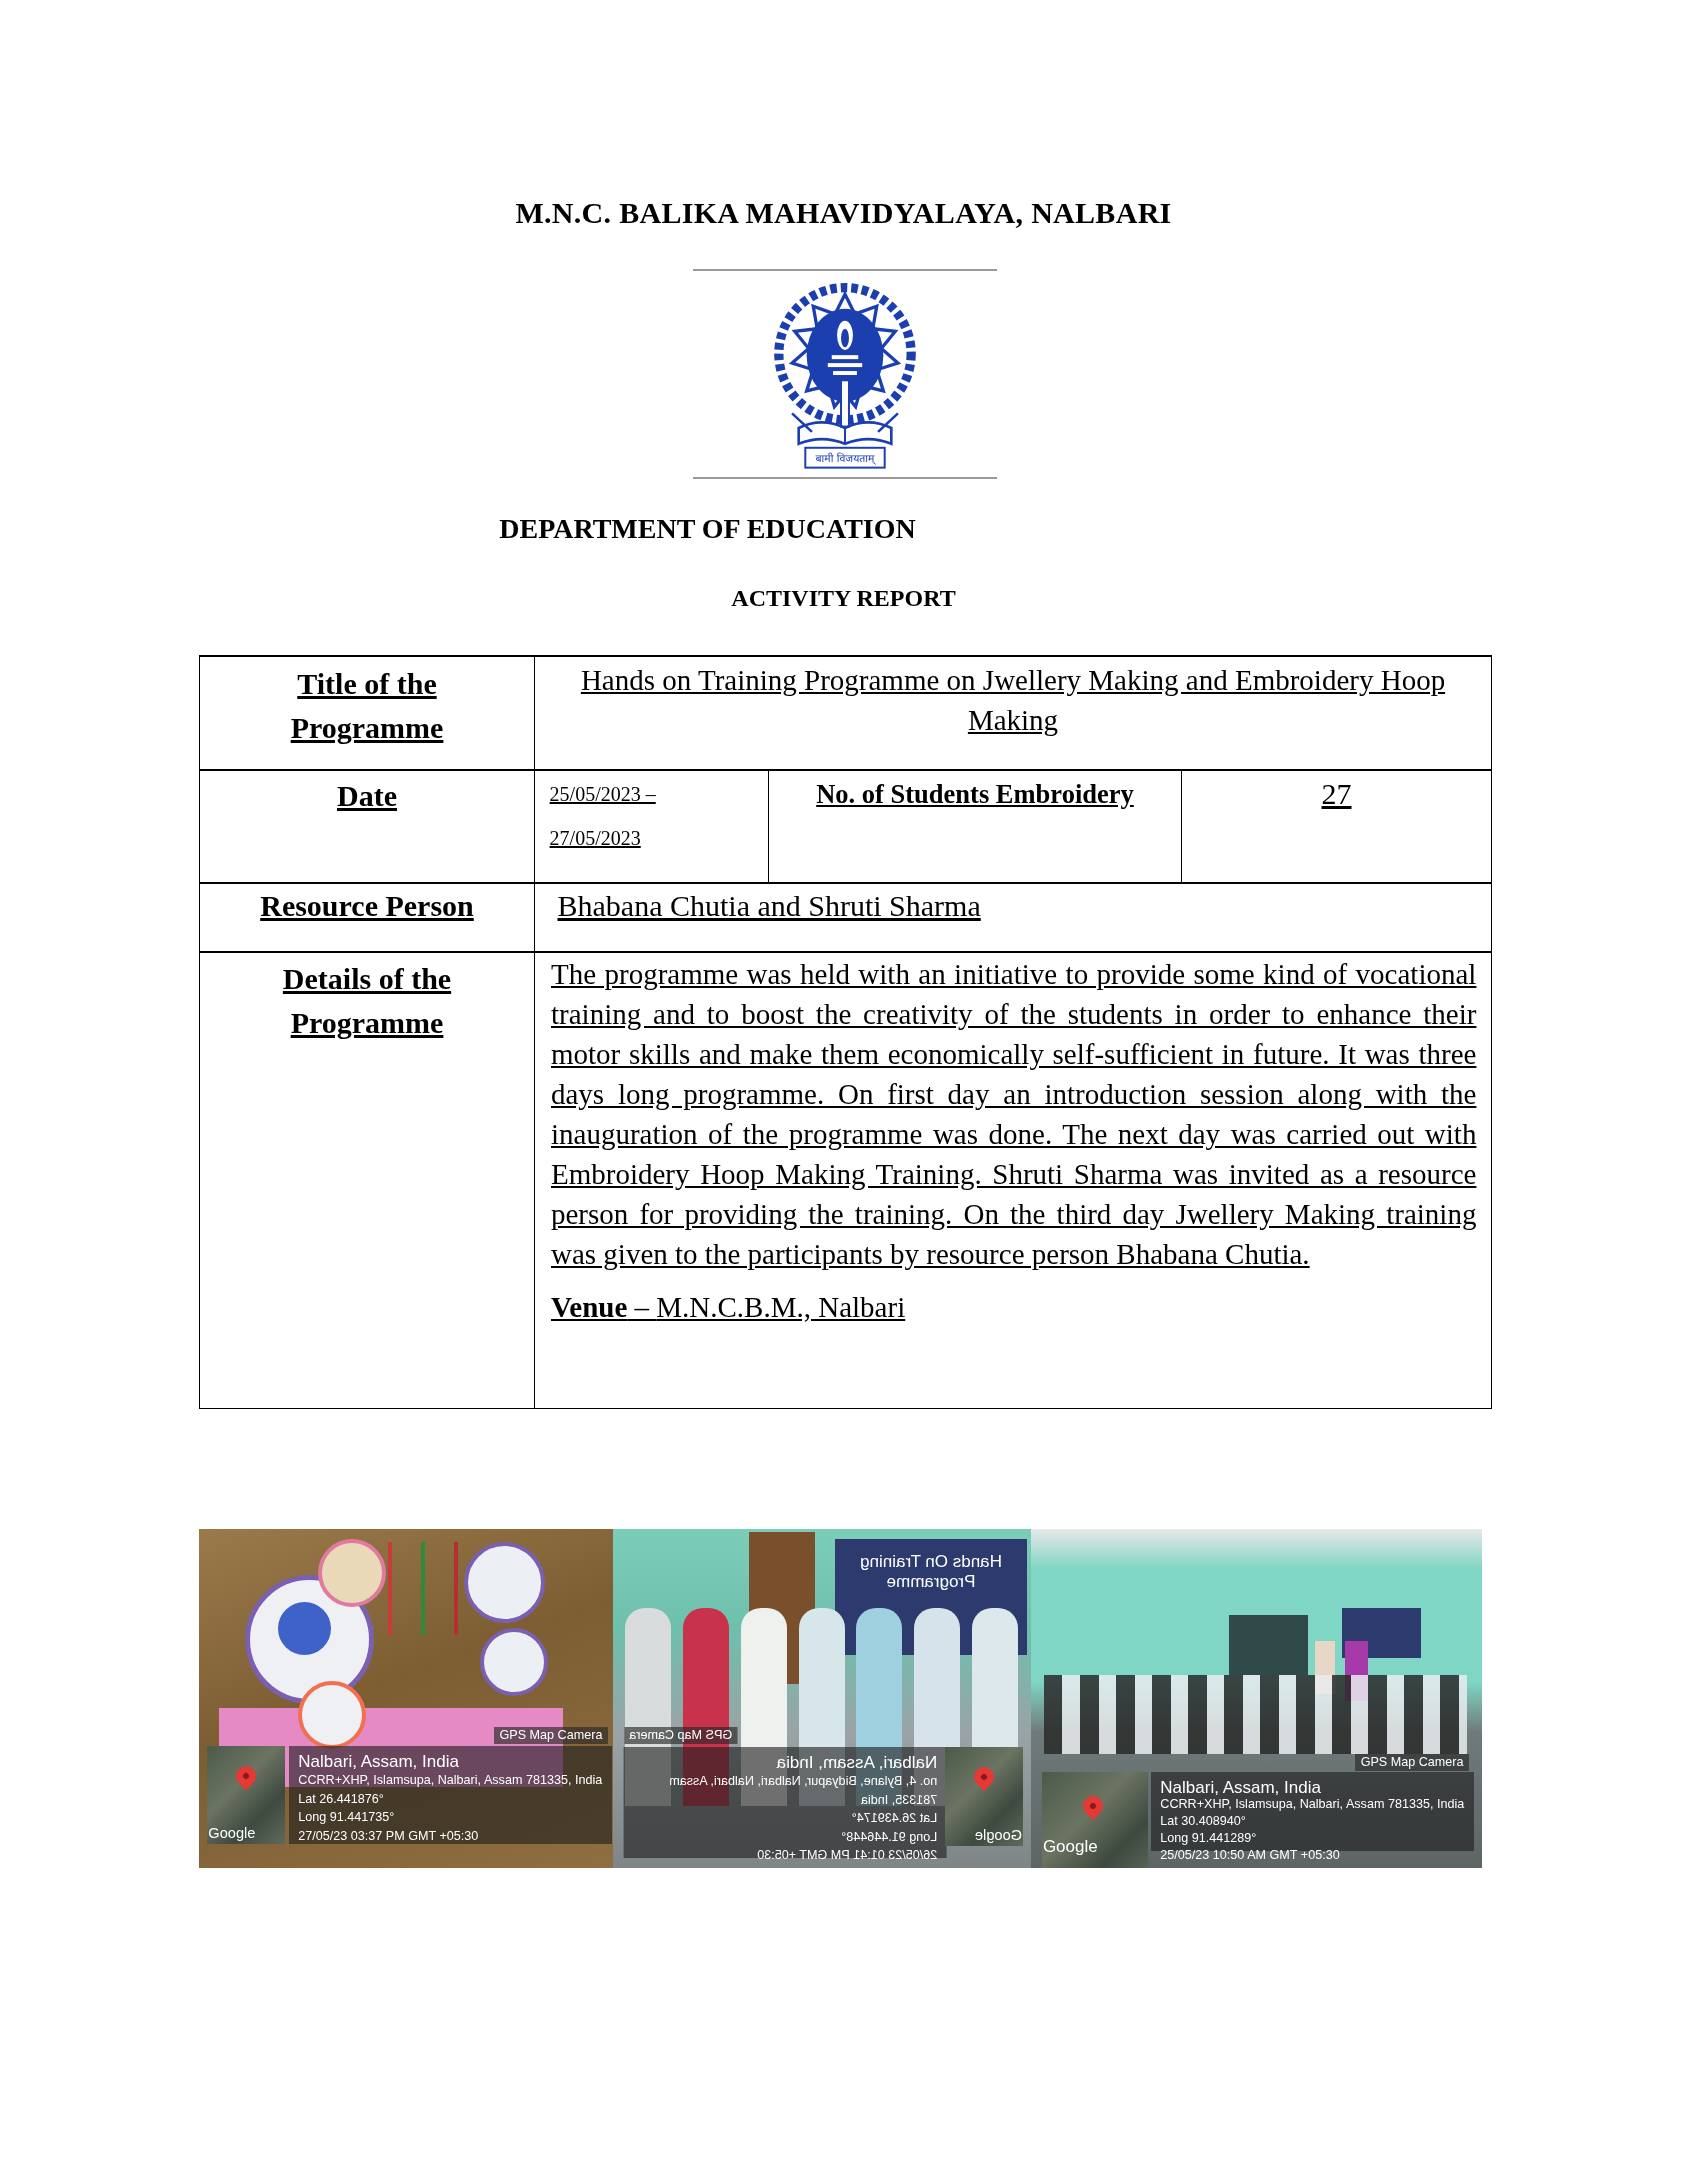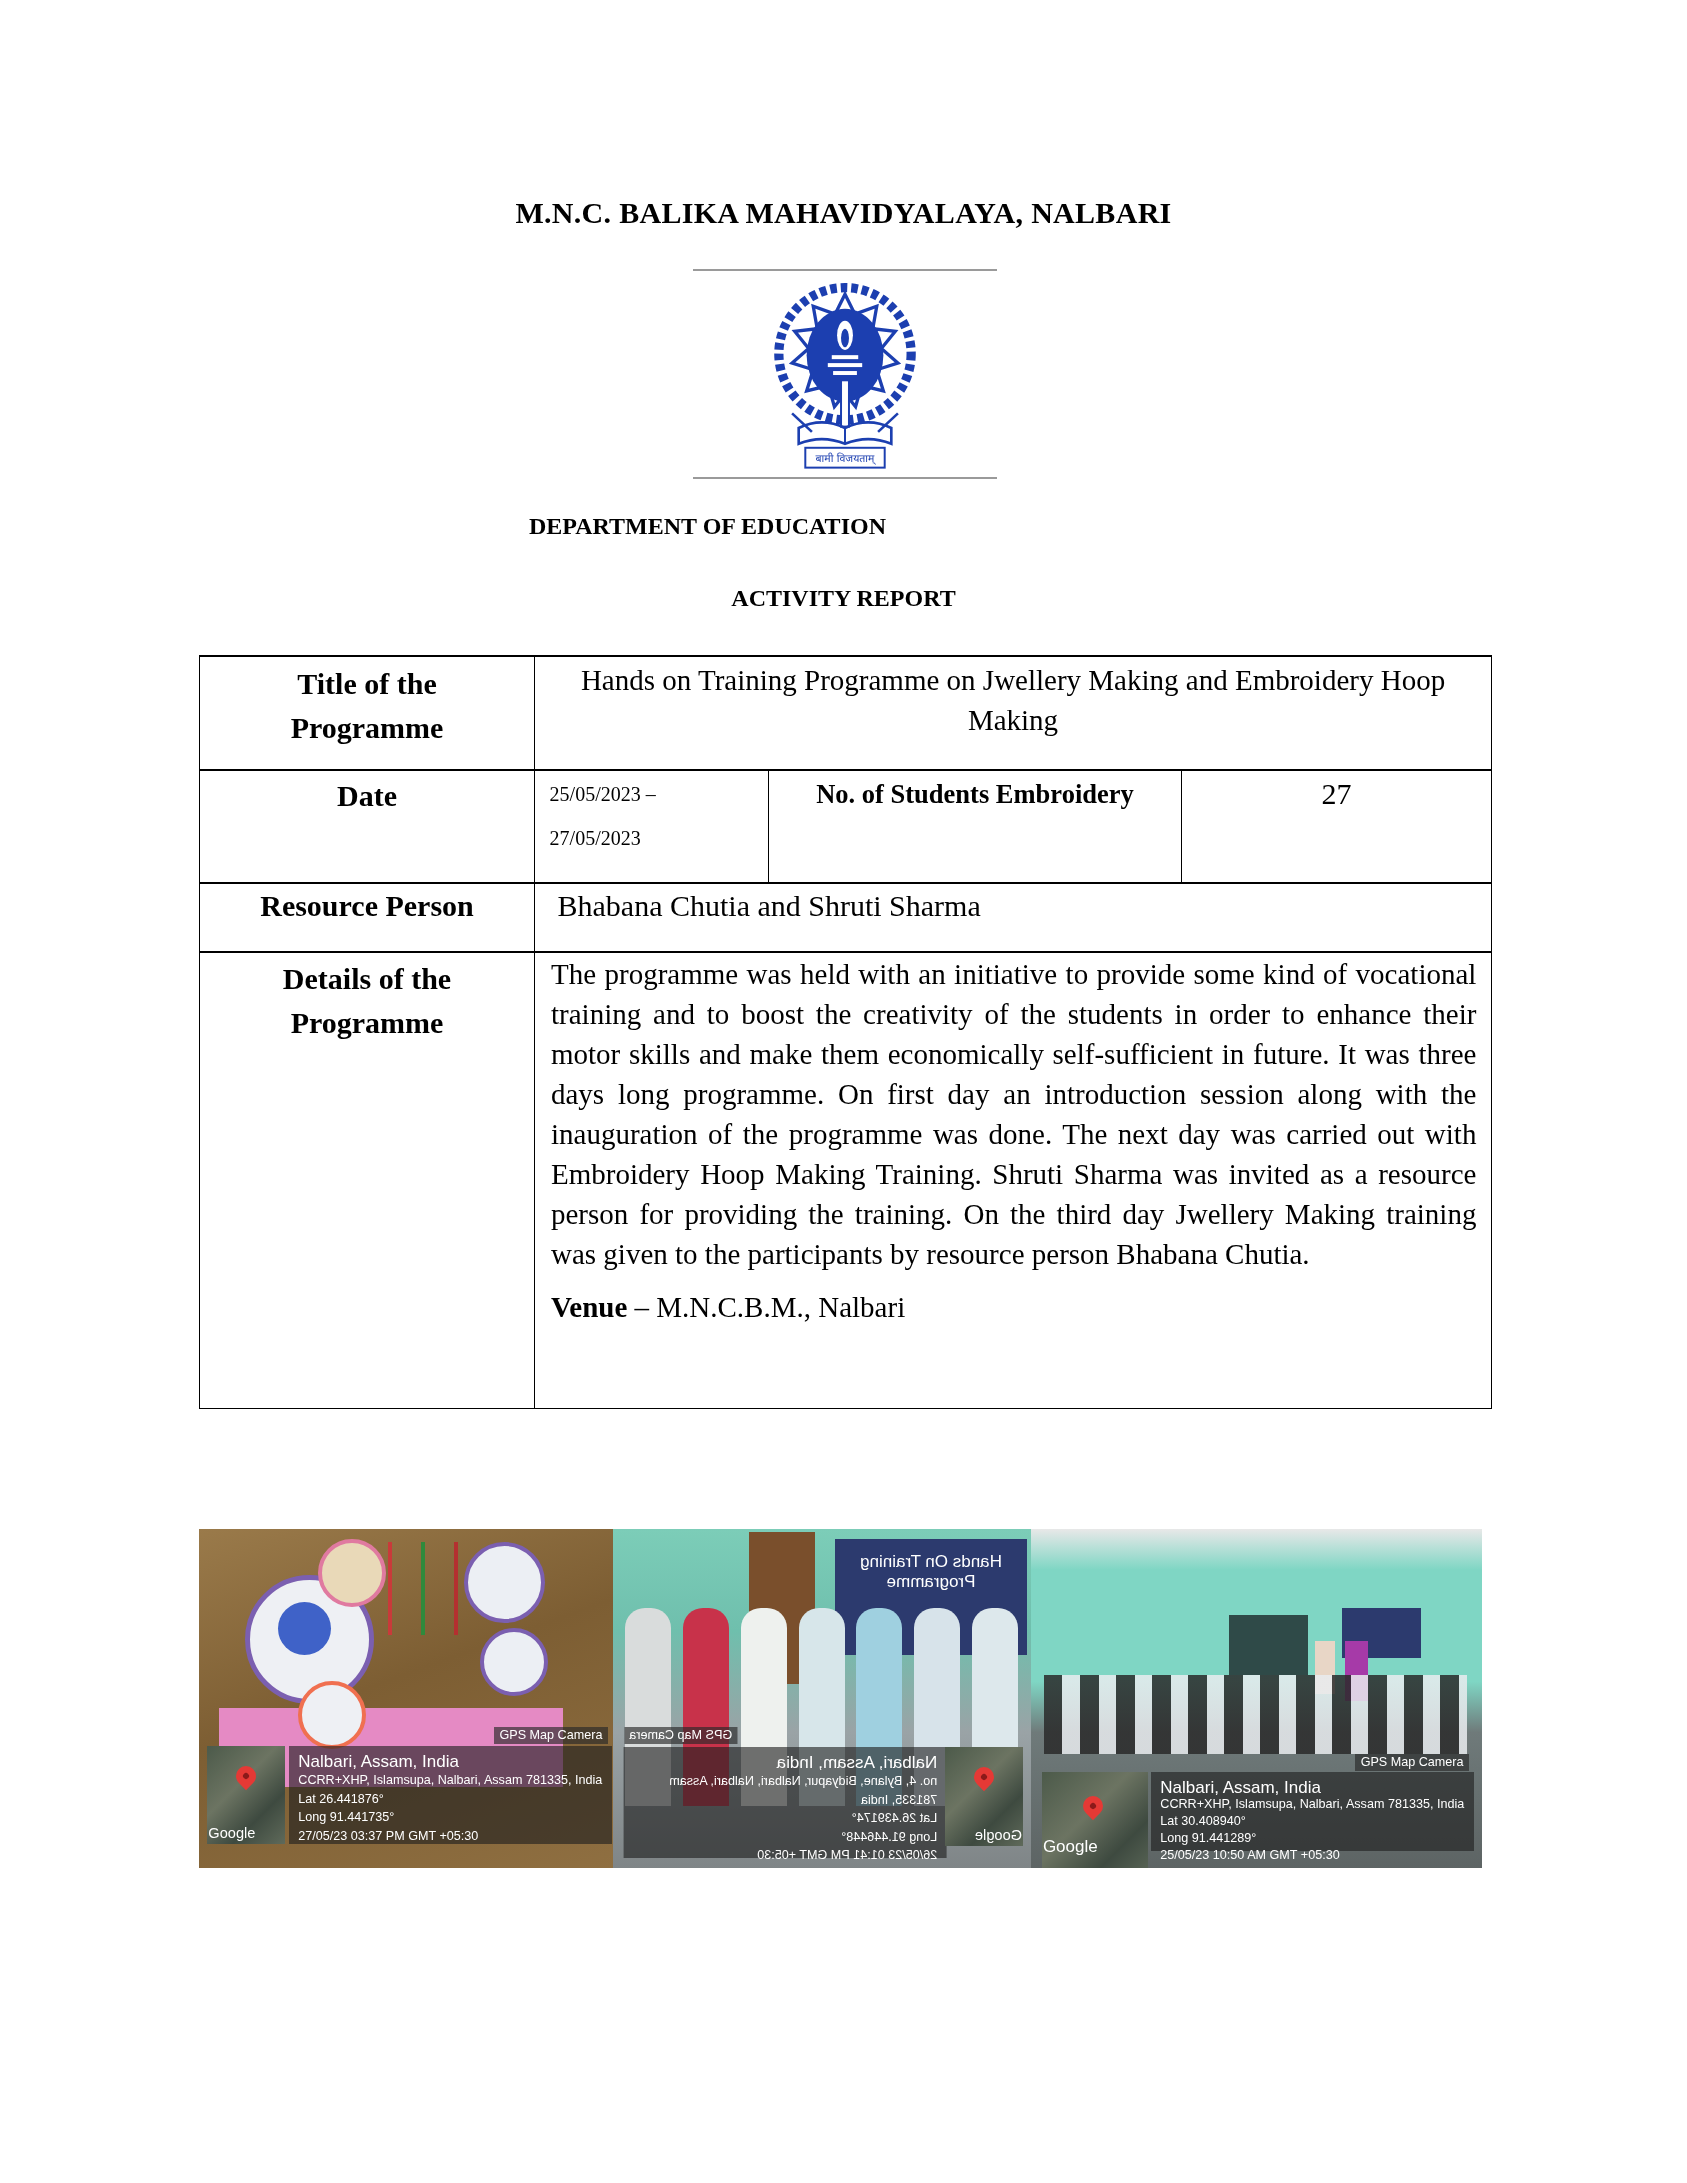--- a/index.html
+++ b/index.html
@@ -3,25 +3,25 @@
 <meta charset="utf-8">
 <style>
   html,body{margin:0;padding:0;background:#ffffff;}
   body{width:1687px;height:2183px;position:relative;font-family:"Liberation Serif","DejaVu Serif",serif;color:#000;overflow:hidden;}
   .abs{position:absolute;}
   .center{text-align:center;}
   .college-title{left:0;width:1687px;top:196px;font-size:30px;font-weight:bold;letter-spacing:0.3px;}
   .logo-wrap{left:693px;top:269px;width:304px;height:212px;}
   .logo-rule{position:absolute;left:0;width:304px;height:2px;background:#9a9a9a;}
   .logo-svg{position:absolute;left:66px;top:12px;width:172px;height:192px;}
-  .dept{left:0;width:1415px;top:513px;font-size:24px;font-weight:bold;text-align:center;}
+  .dept{left:0;width:1415px;top:513px;font-size:28px;font-weight:bold;text-align:center;}
   .report{left:0;width:1687px;top:585px;font-size:24px;font-weight:bold;}
   table.report-table{position:absolute;left:199px;top:655px;width:1291px;border-collapse:collapse;table-layout:fixed;}
   .report-table td{border:1.3px solid #000;vertical-align:top;padding:0;}
-  .report-table tr{border-top:2.6px solid #000;}
+  .report-table tr{border-top:2.6px solid #000;text-decoration:underline;}
   .lbl{font-weight:bold;font-size:30px;text-align:center;line-height:44px;}
   .val{font-size:29px;line-height:40px;}
   .row-title{height:114px;}
   .row-date{height:113px;}
   .row-obj{height:108px;}
   .row-res{height:69px;}
   .row-det{height:456px;}
   .photos{position:absolute;left:199px;top:1529px;width:1283px;height:339px;display:flex;background:#000;}
   .photo{position:relative;height:339px;overflow:hidden;}
   .gps-badge{position:absolute;font-family:"Liberation Sans","DejaVu Sans",sans-serif;color:#fff;font-size:12.6px;background:rgba(40,40,40,0.65);padding:1.3px 5.3px;}

